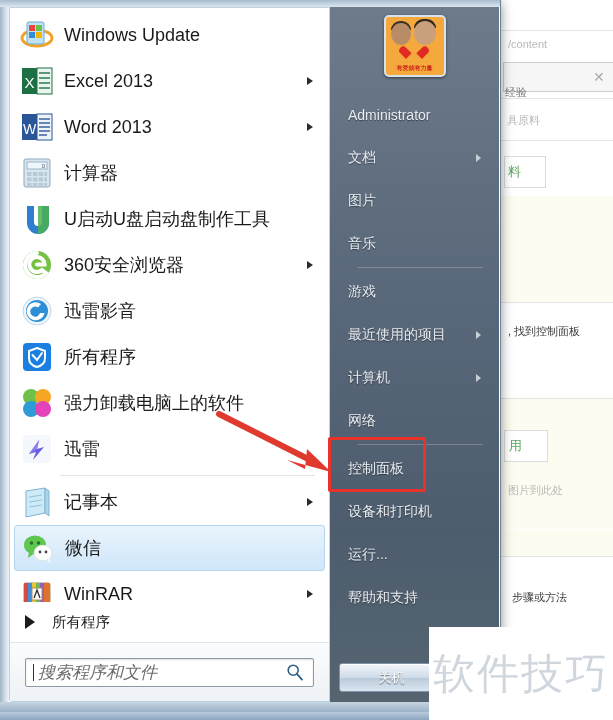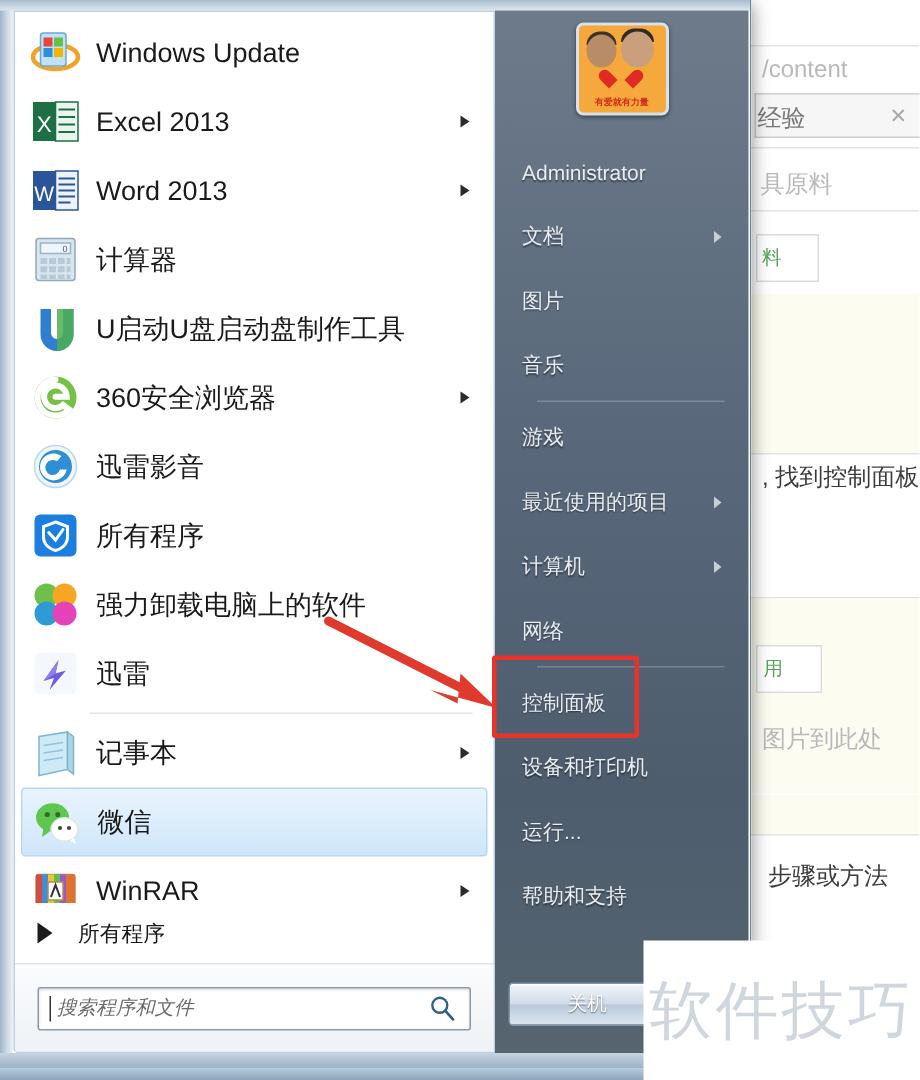--- a/index.html
+++ b/index.html
@@ -5,22 +5,22 @@
   html,body{margin:0;padding:0;}
   body{
     width:613px;height:720px;overflow:hidden;position:relative;
     font-family:"Liberation Sans","DejaVu Sans",sans-serif;
     background:#ffffff;
   }
 
   
   #bg-page{position:absolute;inset:0;background:#ffffff;}
   .bg-line{position:absolute;background:#e4e4e4;height:1px;}
-  .bg-text{position:absolute;color:#b9b9b9;font-size:16px;white-space:nowrap;}
-  .bg-text.dark{color:#555;}
+  .bg-text{position:absolute;color:#b9b9b9;font-size:11px;white-space:nowrap;}
+  .bg-text.dark{color:#555;margin-top:16px;}
   .bg-band{position:absolute;background:#fdfcf0;}
   .bg-box{position:absolute;border:1px solid #dcdcdc;background:#fff;}
   .bg-inputbox{position:absolute;border:1px solid #cfcfcf;background:#f6f6f6;}
   .bg-x{position:absolute;color:#aaa;font-size:14px;}
   .bg-green{position:absolute;color:#5aa55a;font-size:13px;white-space:nowrap;}
 
   
   #start-menu{
     position:absolute;left:0;top:0;width:500px;height:712px;
     border:1px solid #6d8399;
@@ -85,21 +85,21 @@
   #search-area{height:58px;border-top:1px solid #dfe5ea;
     background:linear-gradient(to bottom,#fbfcfd,#eef2f6);
     display:flex;align-items:center;justify-content:center;}
   #search-box{
     position:relative;width:287px;height:27px;background:#fff;
     border:1px solid #8a9aa8;border-radius:2px;display:flex;align-items:center;
     box-shadow:inset 0 1px 2px rgba(0,0,0,.14);
   }
   #search-caret{position:absolute;left:7px;top:5px;width:1px;height:17px;background:#333;}
   #search-placeholder{
-    margin-left:12px;font-size:13px;color:#6b6b6b;font-style:italic;
+    margin-left:12px;font-size:17px;color:#6b6b6b;font-style:italic;
     font-family:"Liberation Sans","DejaVu Sans",sans-serif;
   }
   #search-icon{position:absolute;right:9px;top:4px;width:18px;height:18px;}
 
   
   #right-pane{
     position:absolute;left:330px;top:7px;width:169px;height:695px;
     background:linear-gradient(to bottom,#6d7b8b 0%,#59687a 40%,#4e5d6e 75%,#55646f 100%);
     box-sizing:border-box;overflow:hidden;
   }
@@ -138,21 +138,21 @@
   .place-arrow{
     position:absolute;right:18px;top:50%;transform:translateY(-50%);
     width:0;height:0;border-left:5px solid #c6ced6;
     border-top:4px solid transparent;border-bottom:4px solid transparent;
   }
   .place-sep{height:1px;background:rgba(255,255,255,.22);margin:2px 16px 2px 28px;}
 
   
   #shutdown-row{
     position:absolute;left:0;bottom:10px;width:169px;height:46px;
-    display:flex;align-items:center;padding-left:9px;box-sizing:border-box;gap:36px;
+    display:flex;align-items:flex-end;padding-left:9px;box-sizing:border-box;gap:36px;
   }
   #shutdown-btn{
     height:27px;min-width:75px;padding:0 14px;
     background:linear-gradient(to bottom,#f2f6fa,#cfdbe8 50%,#b9c9da 51%,#dbe6f1);
     border:1px solid #7d93a8;border-radius:3px;
     display:flex;align-items:center;justify-content:center;
     font-size:13px;color:#ffffff;text-shadow:0 1px 1px rgba(0,0,0,.55);
     box-shadow:inset 0 1px 0 rgba(255,255,255,.8);
   }
   #shutdown-more{

